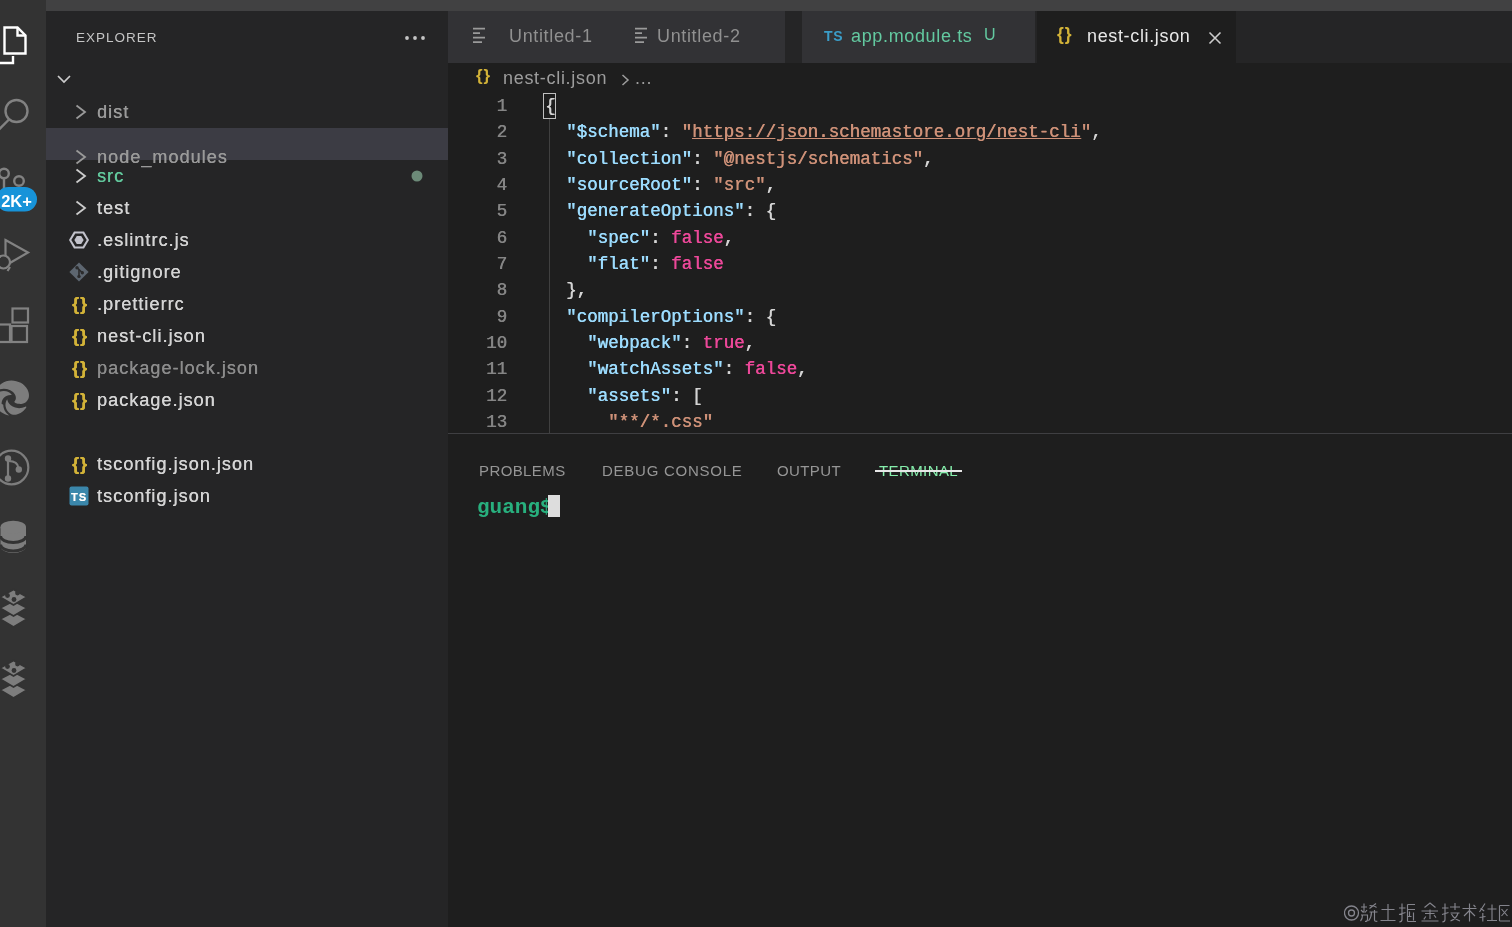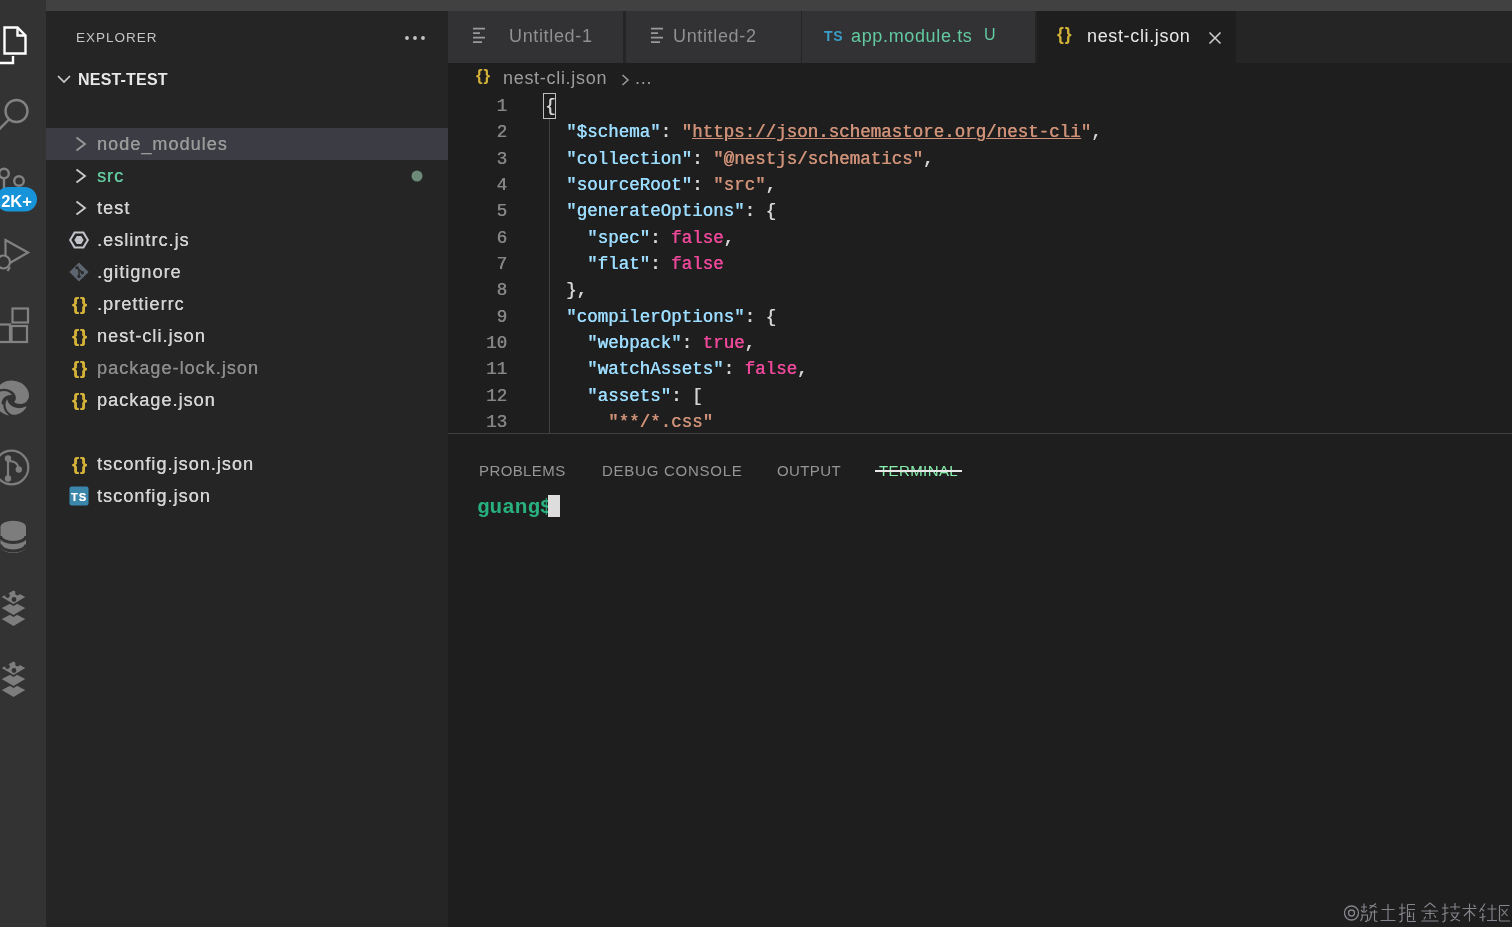--- a/index.html
+++ b/index.html
@@ -127,28 +127,33 @@
   </div>
   <div class="abs" id="sidebar">
 
     <div class="abs" style="left:30px; top:9px; width:360px; height:36px; color:#c5c5c5; font-size:13.5px; letter-spacing:1px; line-height:36px;">EXPLORER</div>
     <svg class="abs" style="left:357px; top:22px;" width="24" height="10" viewBox="0 0 24 10">
       <circle cx="4" cy="5" r="1.9" fill="#c5c5c5"></circle>
         <circle cx="12" cy="5" r="1.9" fill="#c5c5c5"></circle>
         <circle cx="20" cy="5" r="1.9" fill="#c5c5c5"></circle>
     </svg>
 
-    <div class="abs" style="left:32px; top:57px; width:370px; height:23px; color:#e8e8e8; font-size:16px; font-weight:bold; letter-spacing:0.2px; line-height:23px;">NEST-TEST</div>
     <svg class="abs" style="left:10px; top:62px;" width="16" height="12" viewBox="0 0 16 12">
       <path d="M 2 3 L 8 9 L 14 3" stroke="#cccccc" stroke-width="1.7" fill="none"></path>
     </svg>
 
     <div class="abs" style="left:0; top:117px; width:402px; height:32px; background:#3c3c44;"></div>
 
-    <div class="srow" style="top:117px;">
+    <div class="srow" style="top:85px;">
+      <svg class="chev" viewBox="0 0 22 22">
+          <path d="M 6.5 4.5 L 15 11 L 6.5 17.5" stroke="#9a9a9a" stroke-width="1.8" fill="none"></path>
+        </svg>
+      <span class="fname" style="color:#9a9a9a;">dist</span>
+    </div>
+    <div class="srow" style="top:130px;">
       <svg class="chev" viewBox="0 0 22 22">
           <path d="M 6.5 4.5 L 15 11 L 6.5 17.5" stroke="#9a9a9a" stroke-width="1.8" fill="none"></path>
         </svg>
       <span class="fname" style="color:#9a9a9a;">node_modules</span>
     </div>
     <div class="srow" style="top:149px;">
       <svg class="chev" viewBox="0 0 22 22">
           <path d="M 6.5 4.5 L 15 11 L 6.5 17.5" stroke="#cccccc" stroke-width="1.8" fill="none"></path>
         </svg>
       <span class="fname" style="color:#62c79c;">src</span>
@@ -212,21 +217,21 @@
 
     <div class="tab" style="left:0; width:176px;">
       <svg class="abs" style="left:24px; top:13px;" width="16" height="24" viewBox="0 0 16 24">
         <g stroke="#9a9a9a" stroke-width="1.9" fill="none">
           <path d="M 1 4.6 H 13 M 1 9.1 H 8 M 1 13.6 H 13 M 1 18.1 H 10"></path>
         </g>
       </svg>
       <span class="tlabel" style="left:37px;margin-left:24px;">Untitled-1</span>
     </div>
 
-    <div class="tab" style="left:178px; width:176px;padding-left:18px;">
+    <div class="tab" style="left:162px; width:176px;padding-left:18px;">
       <svg class="abs" style="left:24px; top:13px;" width="16" height="24" viewBox="0 0 16 24">
         <g stroke="#9a9a9a" stroke-width="1.9" fill="none">
           <path d="M 1 4.6 H 13 M 1 9.1 H 8 M 1 13.6 H 13 M 1 18.1 H 10"></path>
         </g>
       </svg>
       <span class="tlabel" style="left:47px;">Untitled-2</span>
     </div>
 
     <div class="tab" style="left:354px; width:234px;">
       <span class="abs" style="left:22px; top:17px; color:#3b9dc8; font-weight:bold; font-size:14px;">TS</span>

